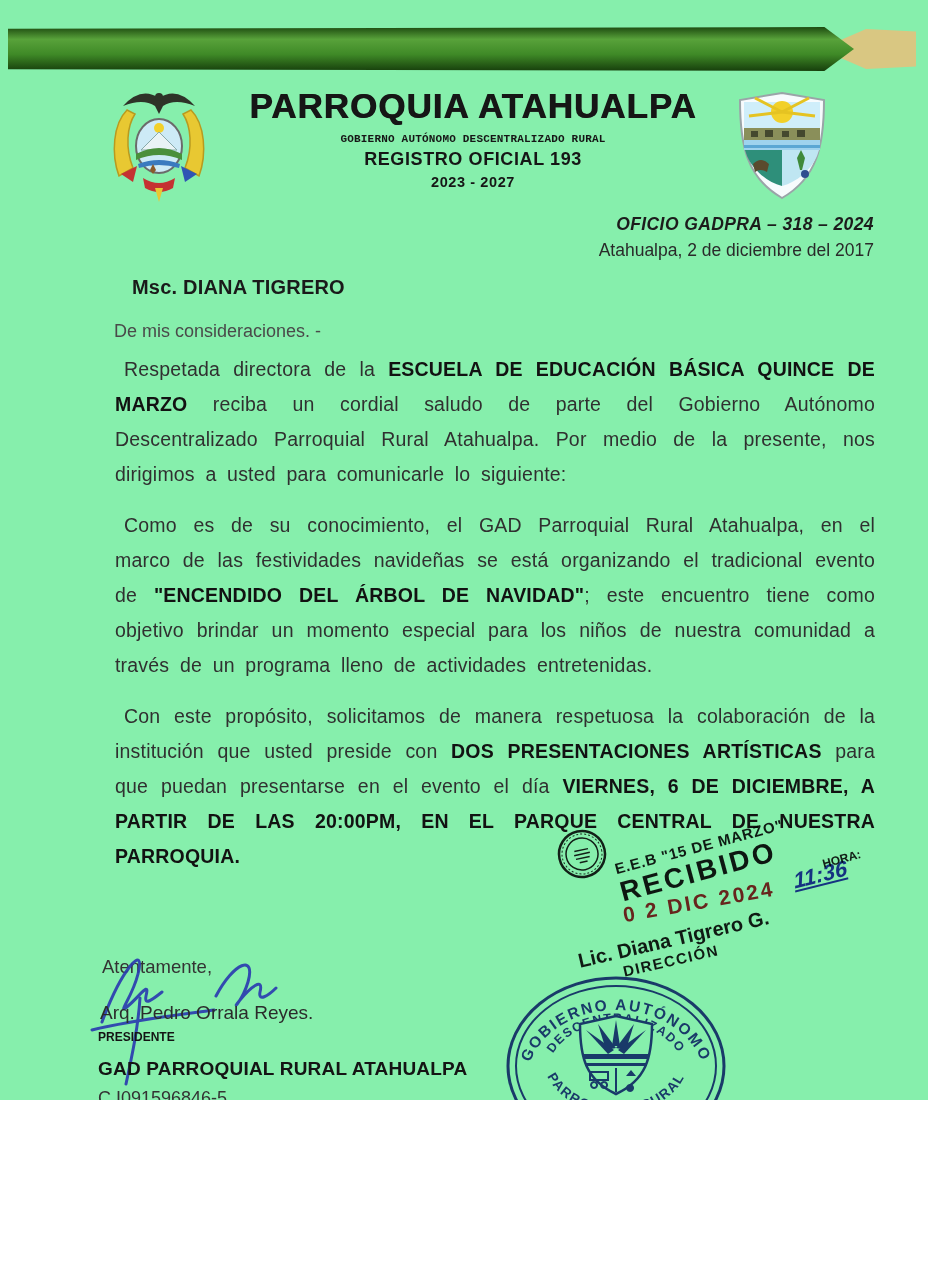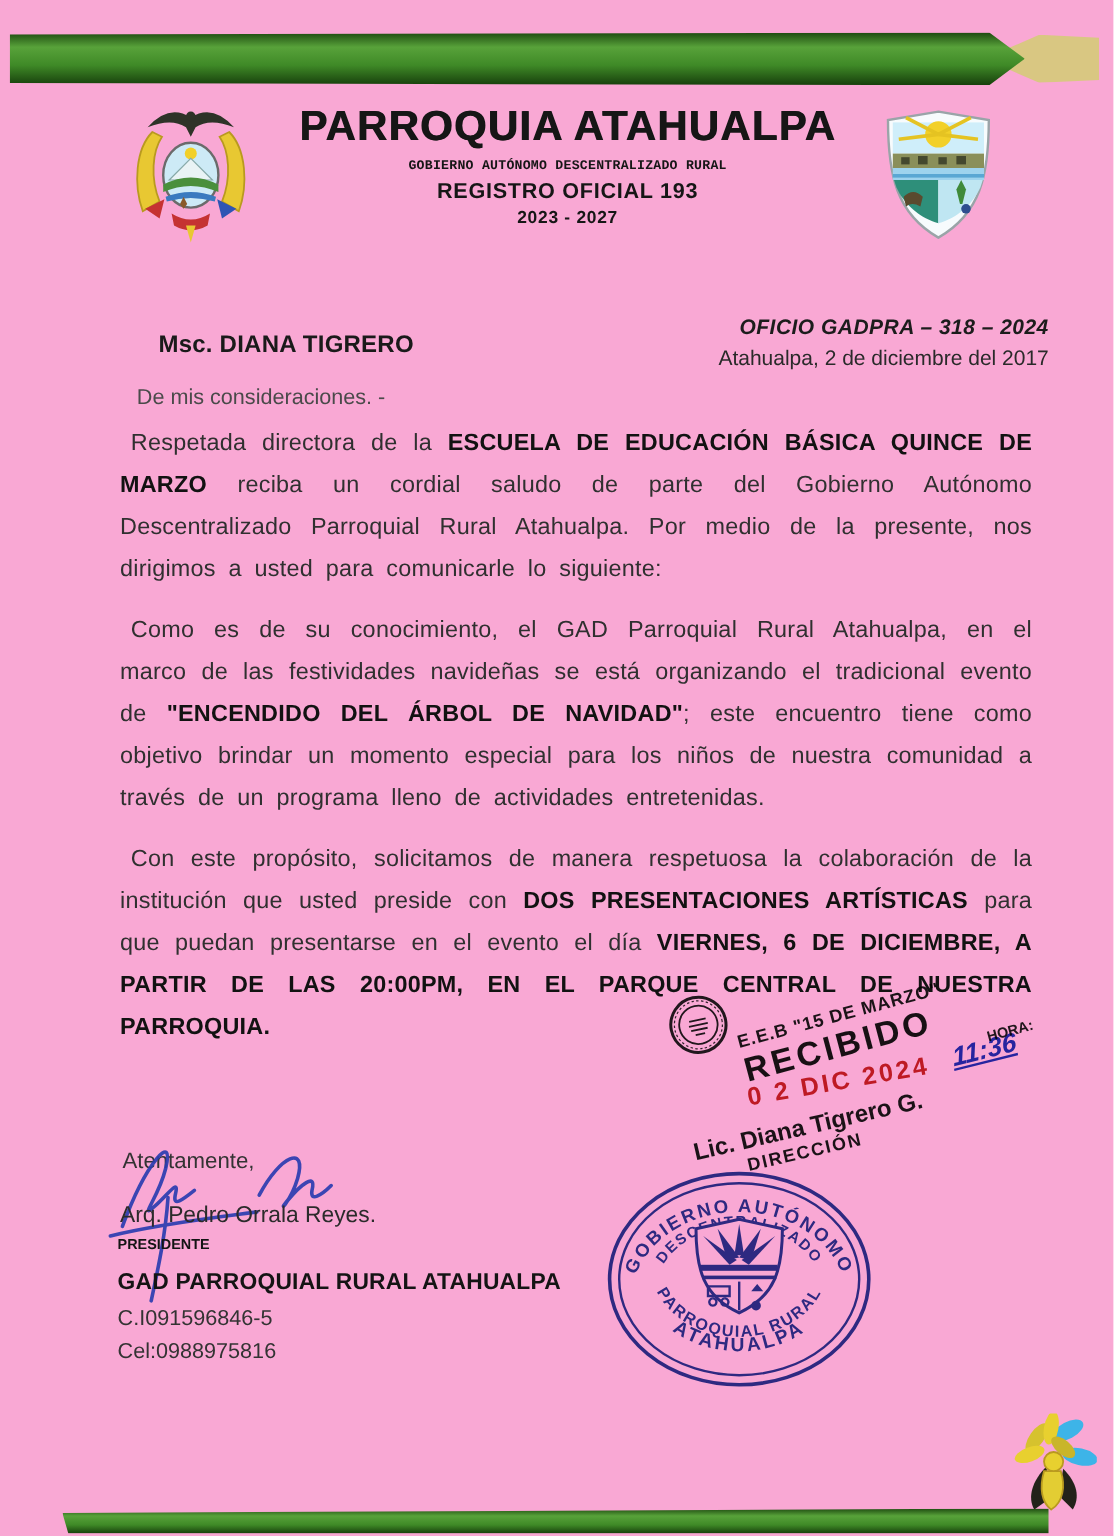--- a/index.html
+++ b/index.html
@@ -1,16 +1,16 @@
 <!DOCTYPE html>
 <html><head>
 <meta charset="utf-8">
 <style>
   html,body{margin:0;padding:0;background:#ffffff;}
-  .page{position:relative;width:928px;height:1280px;background:#f9a8d4;overflow:hidden;
+  .page{position:relative;width:928px;height:1100px;background:#86efac;overflow:hidden;
         font-family:"Liberation Sans","DejaVu Sans",sans-serif;color:#2e2e2e;}
   .abs{position:absolute;}
 
   
   .banner{left:8px;top:27px;width:908px;height:44px;}
   .banner .tan{position:absolute;right:0;top:2px;width:96px;height:40px;background:#d9c782;
                clip-path:polygon(0 50%,48% 0,100% 6%,100% 94%,48% 100%);}
   .banner .green{position:absolute;left:0;top:0;width:846px;height:44px;
 ateral   background:#3a7d23;
                background:linear-gradient(#1d4a10,#58a23a 28%,#3f8a27 62%,#173f0c);
@@ -21,28 +21,28 @@
 
   
   .hdr-text{left:200px;top:86px;width:546px;text-align:center;color:#161616;}
   .hdr-title{font-size:35px;font-weight:bold;letter-spacing:1px;text-shadow:0.7px 0 0 #161616;}
   .hdr-l1{font-size:11px;font-weight:bold;margin-top:7px;letter-spacing:0.2px;font-family:Liberation Mono, monospace;}
   .hdr-l2{font-size:14.5px;font-weight:bold;margin-top:5px;letter-spacing:0.6px;}
   .hdr-l3{font-size:18px;font-weight:bold;margin-top:4px;letter-spacing:0.6px;}
   .hdr-l4{font-size:14.5px;font-weight:bold;margin-top:4px;letter-spacing:0.6px;}
 
   
-  .meta{right:54px;top:214px;width:420px;text-align:right;color:#1c1c1c;margin-top:48px;}
+  .meta{right:54px;top:214px;width:420px;text-align:right;color:#1c1c1c;}
   .meta .oficio{font-size:17.5px;font-weight:bold;font-style:italic;letter-spacing:0.4px;}
   .meta .dateline{font-size:17.5px;margin-top:5px;color:#2a2a2a;}
 
   
   .recipient{left:132px;top:276px;font-size:20px;font-weight:bold;color:#1a1a1a;letter-spacing:0.2px;}
   .salutation{left:114px;top:321px;font-size:18px;color:#4a4a4a;}
-  .bodytext{left:100px;top:352px;width:760px;}
+  .bodytext{left:115px;top:352px;width:760px;}
   .bodytext p{margin:0 0 16px 0;font-size:19.5px;line-height:35px;text-align:justify;
               text-indent:9px;color:#303030;word-spacing:5px;letter-spacing:0.2px;}
   .bodytext p .b{font-weight:bold;color:#121212;}
   .closing{left:102px;top:956px;font-size:18.5px;color:#333;}
 
   
   .sig-name{left:100px;top:1002px;font-size:19px;color:#2b2b2b;}
   .sig-role{left:98px;top:1030px;font-size:12px;font-weight:bold;color:#141414;}
   .sig-org{left:98px;top:1058px;font-size:19px;font-weight:bold;color:#141414;letter-spacing:0.2px;}
   .sig-id{left:98px;top:1088px;font-size:18px;color:#333;}

